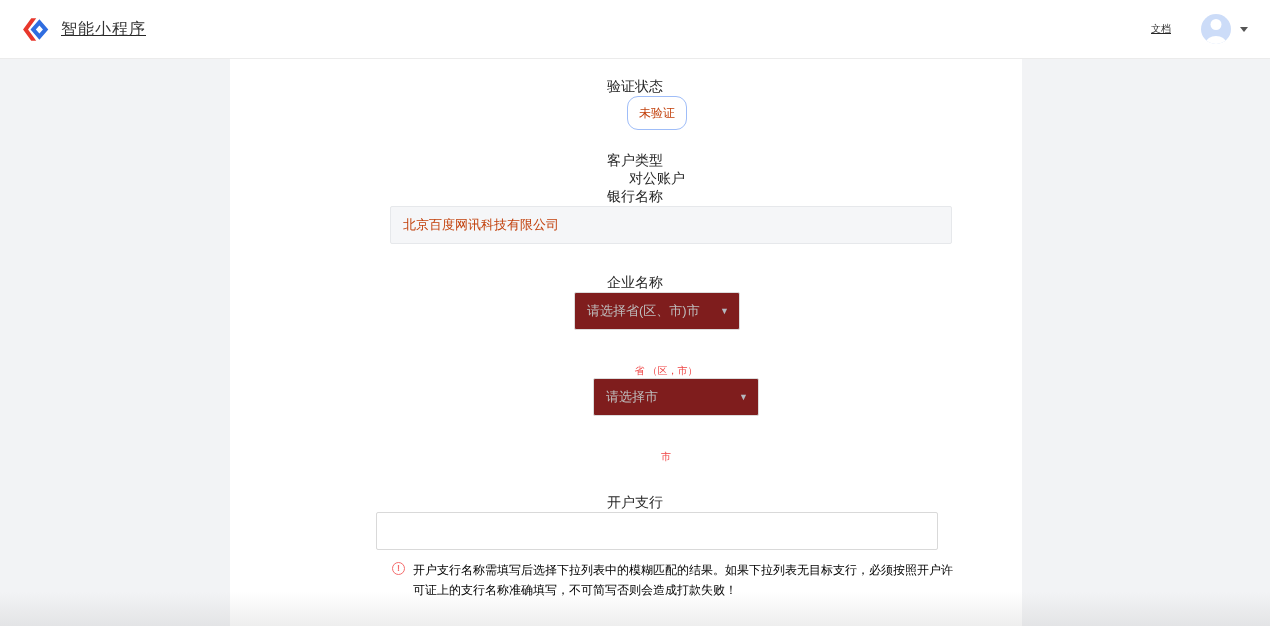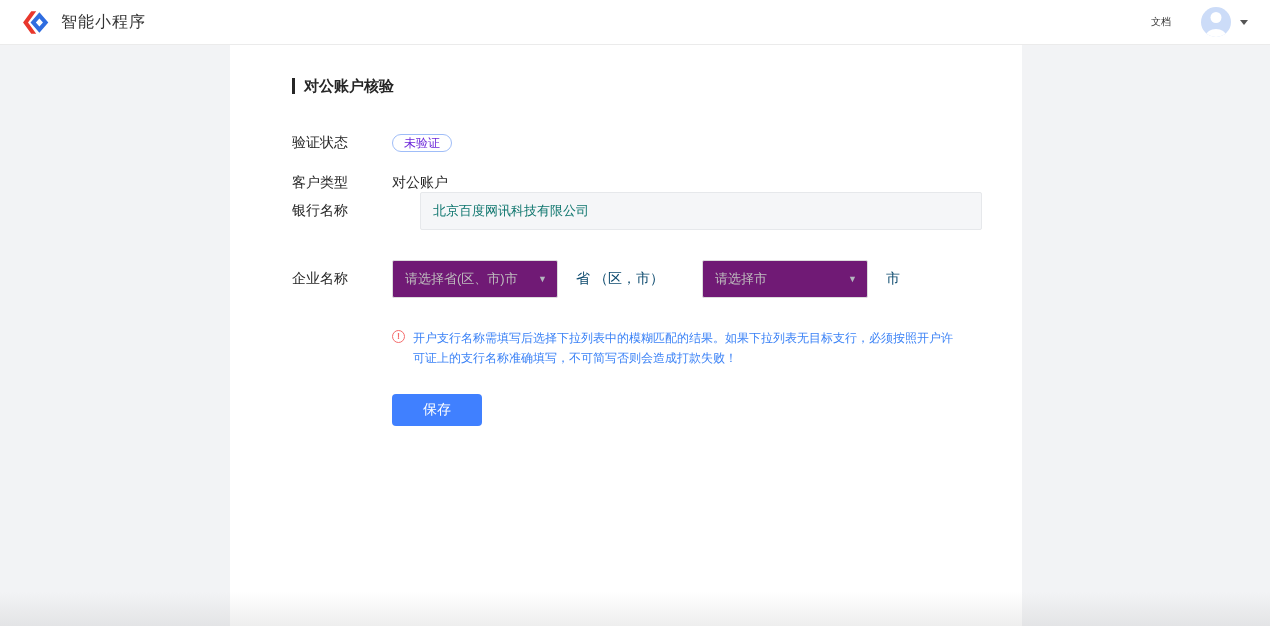--- a/index.html
+++ b/index.html
@@ -6,24 +6,25 @@
   html,body { width:1270px; height:626px; overflow:hidden; }
   body {
     font-family:"Liberation Sans","DejaVu Sans",sans-serif;
     background:#f2f3f5;
     color:#262626;
     position:relative;
   }
 
   
   .header {
-    position:absolute; top:0; left:0; right:0; height:45px;
+    position:absolute; top:0; left:0; right:0; height:59px;
     background:#fff; border-bottom:1px solid #ebebeb;
     display:flex; align-items:center; padding:0 22px;
     z-index:5;
+    text-decoration:underline;
   }
   .brand { display:flex; align-items:center; cursor:pointer; }
   .brand-logo { width:27px; height:25px; margin-right:12px; }
   .brand-name { font-size:16px; font-weight:500; color:#333; letter-spacing:1px; }
   .header-right { margin-left:auto; display:flex; align-items:center; }
   .docs-link { font-size:10px; color:#333; margin-right:30px; cursor:pointer; }
   .avatar {
     width:30px; height:30px; border-radius:50%;
     background:#ccdcf8; position:relative; overflow:hidden; cursor:pointer;
   }
@@ -46,74 +47,74 @@
     position:absolute; top:45px; bottom:0; left:230px; width:792px;
     background:#fff; padding:33px 0 0 62px;
   }
 
   .page-title {
     font-size:15px; font-weight:700; color:#262626;
     border-left:3px solid #262626; padding-left:9px; line-height:16px;
     margin-bottom:40px;
   }
 
-  .form-row { display:flex; align-items:center; }
+  .form-row { display:flex; align-items:center;flex-direction:column; }
   .form-label { width:100px; flex-shrink:0; font-size:14px; color:#262626; }
 
   .mb-status { margin-bottom:22px; }
   .mb-type   { }
   .mb-input  { margin-bottom:30px; }
   .mb-branch { margin-bottom:10px; }
   .mb-warn   { margin-bottom:26px; }
   .mb-card   { margin-bottom:22px; }
 
   .badge {
-    display:inline-block; font-size:12px; color:#6d28d9;
+    display:inline-block; font-size:12px; color:#c2410c;
     border:1px solid #9fbdf8; border-radius:11px;
-    padding:0 11px; line-height:16px; background:#fff;
+    padding:8px 11px; line-height:16px; background:#fff;
   }
 
   .static-value { font-size:14px; color:#262626;font-family:Liberation Mono, monospace; }
 
   .text-input {
     width:562px; height:38px; border:1px solid #d9d9d9; border-radius:2px;
     background:#fff; font-size:13px; color:#333; padding:0 12px;
     font-family:"Liberation Sans","DejaVu Sans",sans-serif;
     outline:none;
   }
   .text-input:disabled {
-    background:#f5f6f8; border-color:#e6e8eb; color:#0f766e;margin-left:28px;
+    background:#f5f6f8; border-color:#e6e8eb; color:#c2410c;margin-left:28px;
   }
 
   .select-box {
     position:relative; width:166px; height:38px;
-    border:1px solid #dcdcdc; border-radius:2px; background:#701a75;
+    border:1px solid #dcdcdc; border-radius:2px; background:#7f1d1d;
     display:flex; align-items:center; padding:0 26px 0 12px;
     cursor:pointer;
   }
   .select-placeholder {
     font-size:13px; color:#bfbfbf; white-space:nowrap; overflow:hidden;
   }
   .select-arrow {
     position:absolute; right:10px; top:50%; transform:translateY(-50%);
     font-size:9px; color:#b4b8bf; line-height:1;
   }
-  .region-suffix { font-size:14px; color:#0c4a6e; margin-left:18px; white-space:nowrap; }
+  .region-suffix { font-size:10px; color:#ef4444; margin-left:18px; white-space:nowrap;margin-top:34px; }
   .select-city { margin-left:38px;align-items:center; }
 
   .warning-block {
     margin-left:100px; width:566px; display:flex; align-items:flex-start;
   }
   .warning-icon {
     flex-shrink:0; width:13px; height:13px; margin-top:2px; margin-right:8px;
     border:1px solid #f56c6c; border-radius:50%;
     color:#f56c6c; font-size:9px; font-weight:700;
     display:flex; align-items:center; justify-content:center; line-height:1;
   }
-  .warning-text { font-size:12px; color:#3b82f6; line-height:20px; }
+  .warning-text { font-size:12px; color:#000000; line-height:20px; }
 
   .save-btn {
     margin-left:100px; width:90px; height:32px;
     background:#4080ff; color:#fff; font-size:14px;
     border:none; border-radius:4px; cursor:pointer;
     font-family:"Liberation Sans","DejaVu Sans",sans-serif;
   }
 
   .bottom-fade {
     position:absolute; left:0; right:0; bottom:0; height:34px;
@@ -137,21 +138,20 @@
     <div class="avatar">
       <div class="avatar-head"></div>
       <div class="avatar-body"></div>
     </div>
     <div class="caret-down"></div>
   </div>
 </div>
 
 <div class="card">
 
-  <div class="page-title">对公账户核验</div>
 
   
   <div class="form-row mb-status">
     <div class="form-label">验证状态</div>
     <span class="badge">未验证</span>
   </div>
 
   
   <div class="form-row mb-type">
     <div class="form-label">客户类型</div>
@@ -175,20 +175,24 @@
     </div>
     <span class="region-suffix">省 （区，市）</span>
     <div class="select-box select-city">
       <span class="select-placeholder">请选择市</span>
       <span class="select-arrow">▼</span>
     </div>
     <span class="region-suffix">市</span>
   </div>
 
   
+  <div class="form-row mb-branch">
+    <div class="form-label">开户支行</div>
+    <input class="text-input" type="text" value="" style="">
+  </div>
   <div class="warning-block mb-warn">
     <span class="warning-icon">!</span>
     <span class="warning-text">开户支行名称需填写后选择下拉列表中的模糊匹配的结果。如果下拉列表无目标支行，必须按照开户许可证上的支行名称准确填写，不可简写否则会造成打款失败！</span>
   </div>
 
   
 
   
   <button class="save-btn">保存</button>
 

